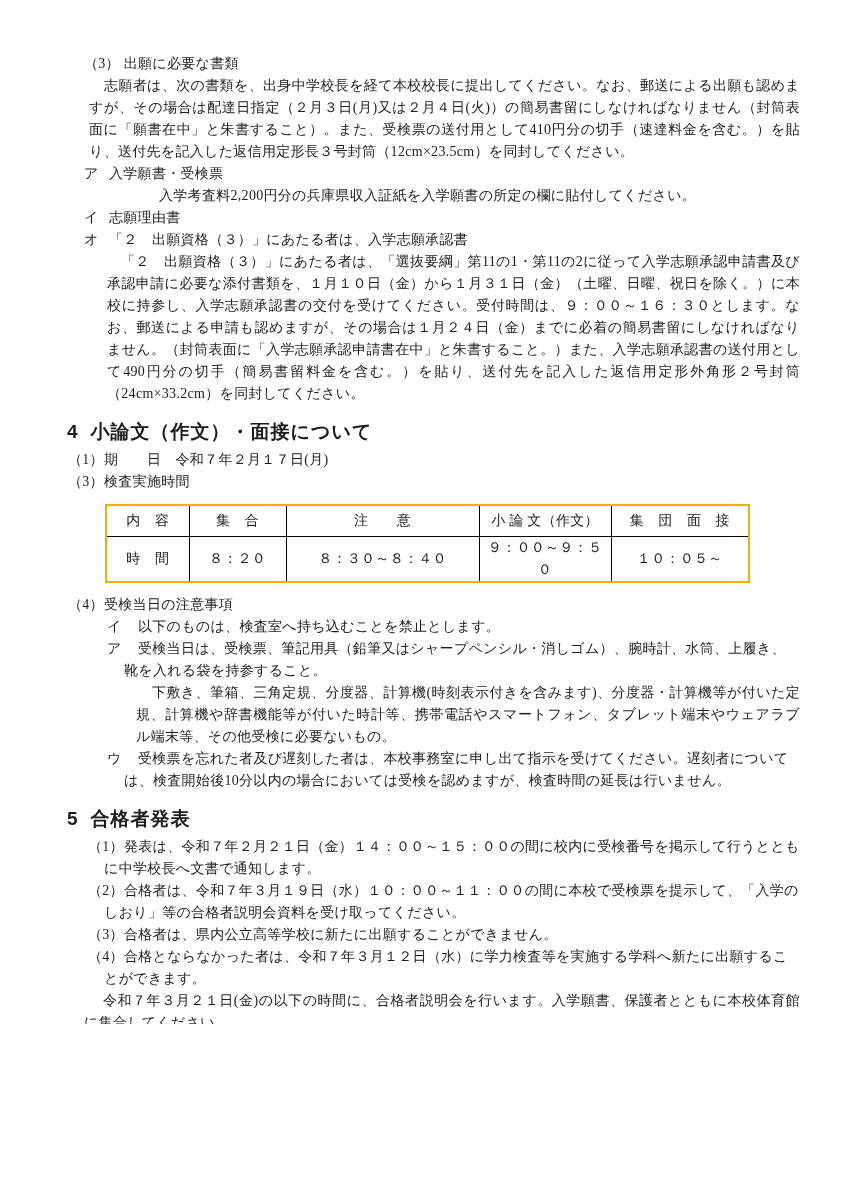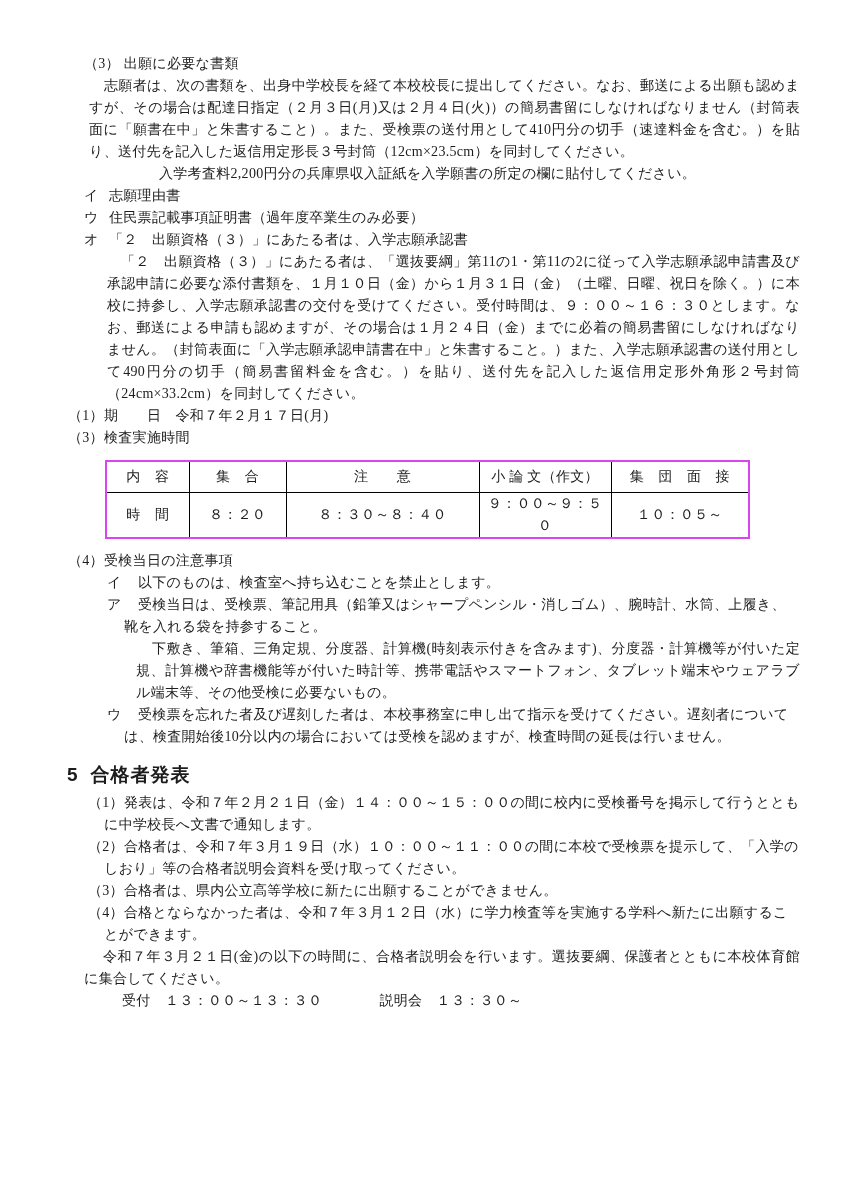--- a/index.html
+++ b/index.html
@@ -33,54 +33,57 @@
   .sitem .slabel{display:inline-block;width:36px;text-indent:0;}
 
   
   .kitem2{margin-left:40px;text-indent:-17px;}
   .kitem2 .klabel{display:inline-block;width:31px;text-indent:0;}
   .kpara2{margin-left:52px;text-indent:16px;}
 
   
   table.sched{
     border-collapse:collapse;margin:11px 0 11px 21px;
-    width:643px;table-layout:fixed;border:2px solid #d946ef;
+    width:643px;table-layout:fixed;border:2px solid #eab308;
   }
   table.sched td{
     border:1px solid #000;height:30px;text-align:center;
     vertical-align:middle;padding:0 2px;font-size:14px;
   }
   col.c1{width:83px;}col.c2{width:97px;}col.c3{width:193px;}
   col.c4{width:132px;}col.c5{width:138px;}
 
   
   .s6para{margin-left:0;text-indent:19px;}
   .s6times{margin-left:38px;}
 </style>
 </head>
 <body>
 
 <div class="doc">
 
   <p class="lvl1">（3） 出願に必要な書類</p>
   <p class="para">志願者は、次の書類を、出身中学校長を経て本校校長に提出してください。なお、郵送による出願も認めますが、その場合は配達日指定（２月３日(月)又は２月４日(火)）の簡易書留にしなければなりません（封筒表面に「願書在中」と朱書すること）。また、受検票の送付用として410円分の切手（速達料金を含む。）を貼り、送付先を記入した返信用定形長３号封筒（12cm×23.5cm）を同封してください。</p>
 
+  <div class="kitem line">
+    <span class="klabel">ア</span><span>入学願書・受検票</span>
+  </div>
   <p class="ksub">入学考査料2,200円分の兵庫県収入証紙を入学願書の所定の欄に貼付してください。</p>
 
   <div class="kitem line">
     <span class="klabel">イ</span><span>志願理由書</span>
   </div>
   <div class="kitem line">
-    <span class="klabel">ウ</span><span>住民票記載事項証明書（過年度卒業生のみ必要）</span>
-  </div>
-  <div class="kitem line">
     <span class="klabel">オ</span><span>「２　出願資格（３）」にあたる者は、入学志願承認書</span>
   </div>
   <p class="kpara">「２　出願資格（３）」にあたる者は、「選抜要綱」第11の1・第11の2に従って入学志願承認申請書及び承認申請に必要な添付書類を、１月１０日（金）から１月３１日（金）（土曜、日曜、祝日を除く。）に本校に持参し、入学志願承認書の交付を受けてください。受付時間は、９：００～１６：３０とします。なお、郵送による申請も認めますが、その場合は１月２４日（金）までに必着の簡易書留にしなければなりません。（封筒表面に「入学志願承認申請書在中」と朱書すること。）また、入学志願承認書の送付用として490円分の切手（簡易書留料金を含む。）を貼り、送付先を記入した返信用定形外角形２号封筒（24cm×33.2cm）を同封してください。</p>
 
+  <h2 class="sec">
+    <span class="secnum">4</span><span>小論文（作文）・面接について</span>
+  </h2>
 
   <div class="sitem line">
     <span class="slabel">（1）</span><span>期　　日　令和７年２月１７日(月)</span>
   </div>
   <div class="sitem line">
     <span class="slabel">（3）</span><span>検査実施時間</span>
   </div>
 
   <table class="sched">
     <colgroup>
@@ -134,16 +137,16 @@
     <span class="slabel">（2）</span><span>合格者は、令和７年３月１９日（水）１０：００～１１：００の間に本校で受検票を提示して、「入学のしおり」等の合格者説明会資料を受け取ってください。</span>
   </div>
   <div class="sitem">
     <span class="slabel">（3）</span><span>合格者は、県内公立高等学校に新たに出願することができません。</span>
   </div>
   <div class="sitem">
     <span class="slabel">（4）</span><span>合格とならなかった者は、令和７年３月１２日（水）に学力検査等を実施する学科へ新たに出願することができます。</span>
   </div>
 
 
-  <p class="s6para">令和７年３月２１日(金)の以下の時間に、合格者説明会を行います。選抜要綱、保護者とともに本校体育館に集合してください。</p>
+  <p class="s6para">令和７年３月２１日(金)の以下の時間に、合格者説明会を行います。入学願書、保護者とともに本校体育館に集合してください。</p>
   <p class="s6times">受付　１３：００～１３：３０　　　　説明会　１３：３０～</p>
 
 </div>
 
 </body></html>

